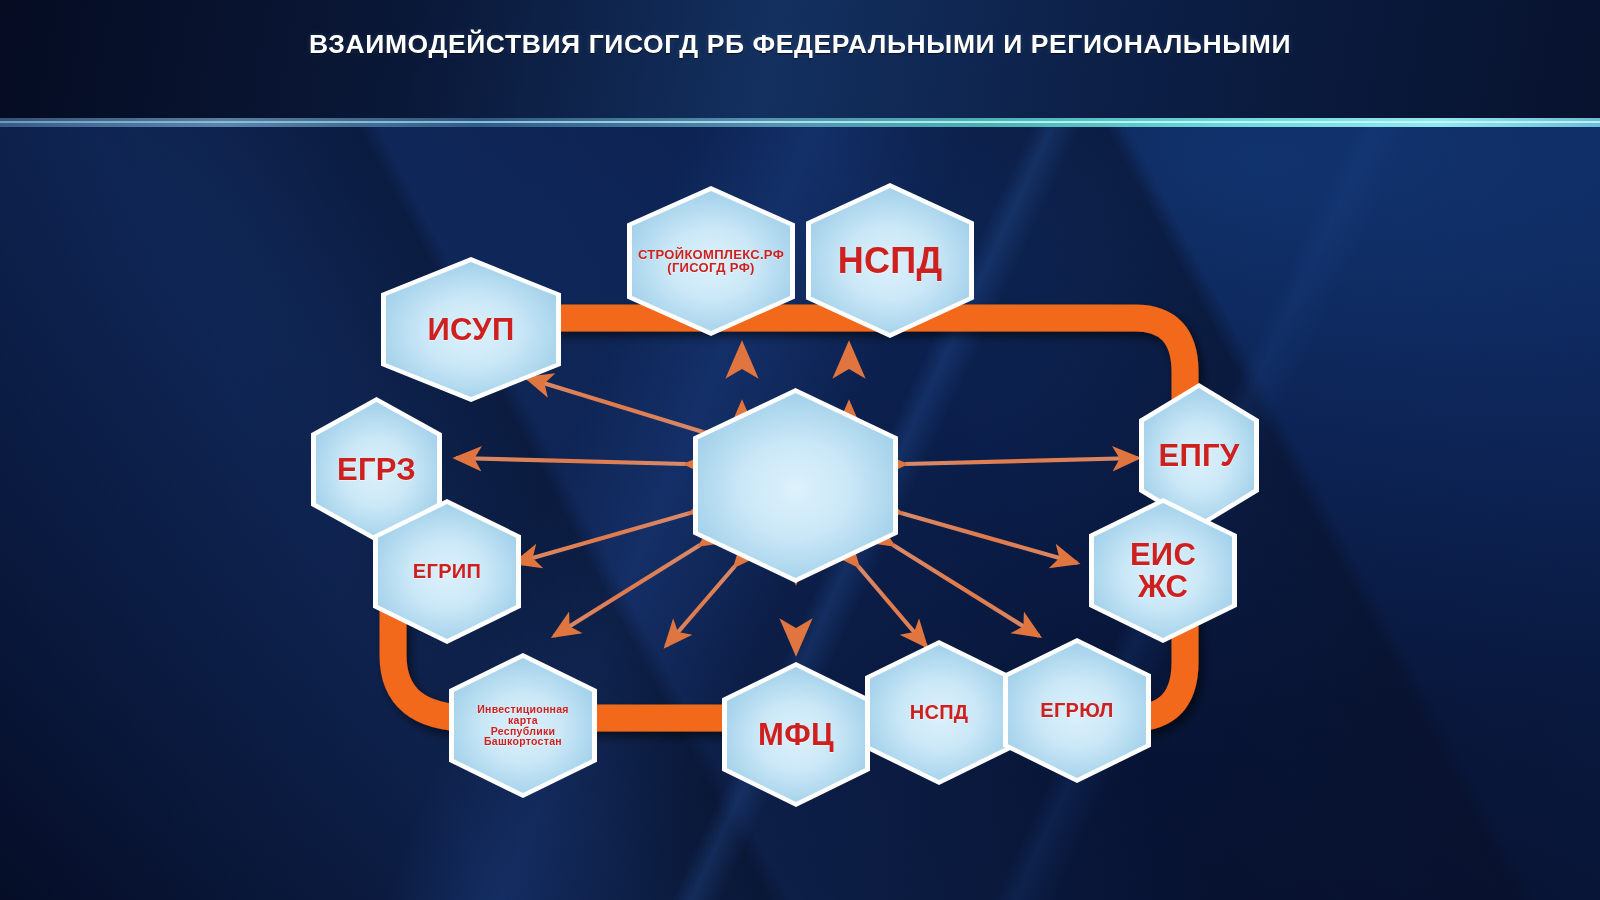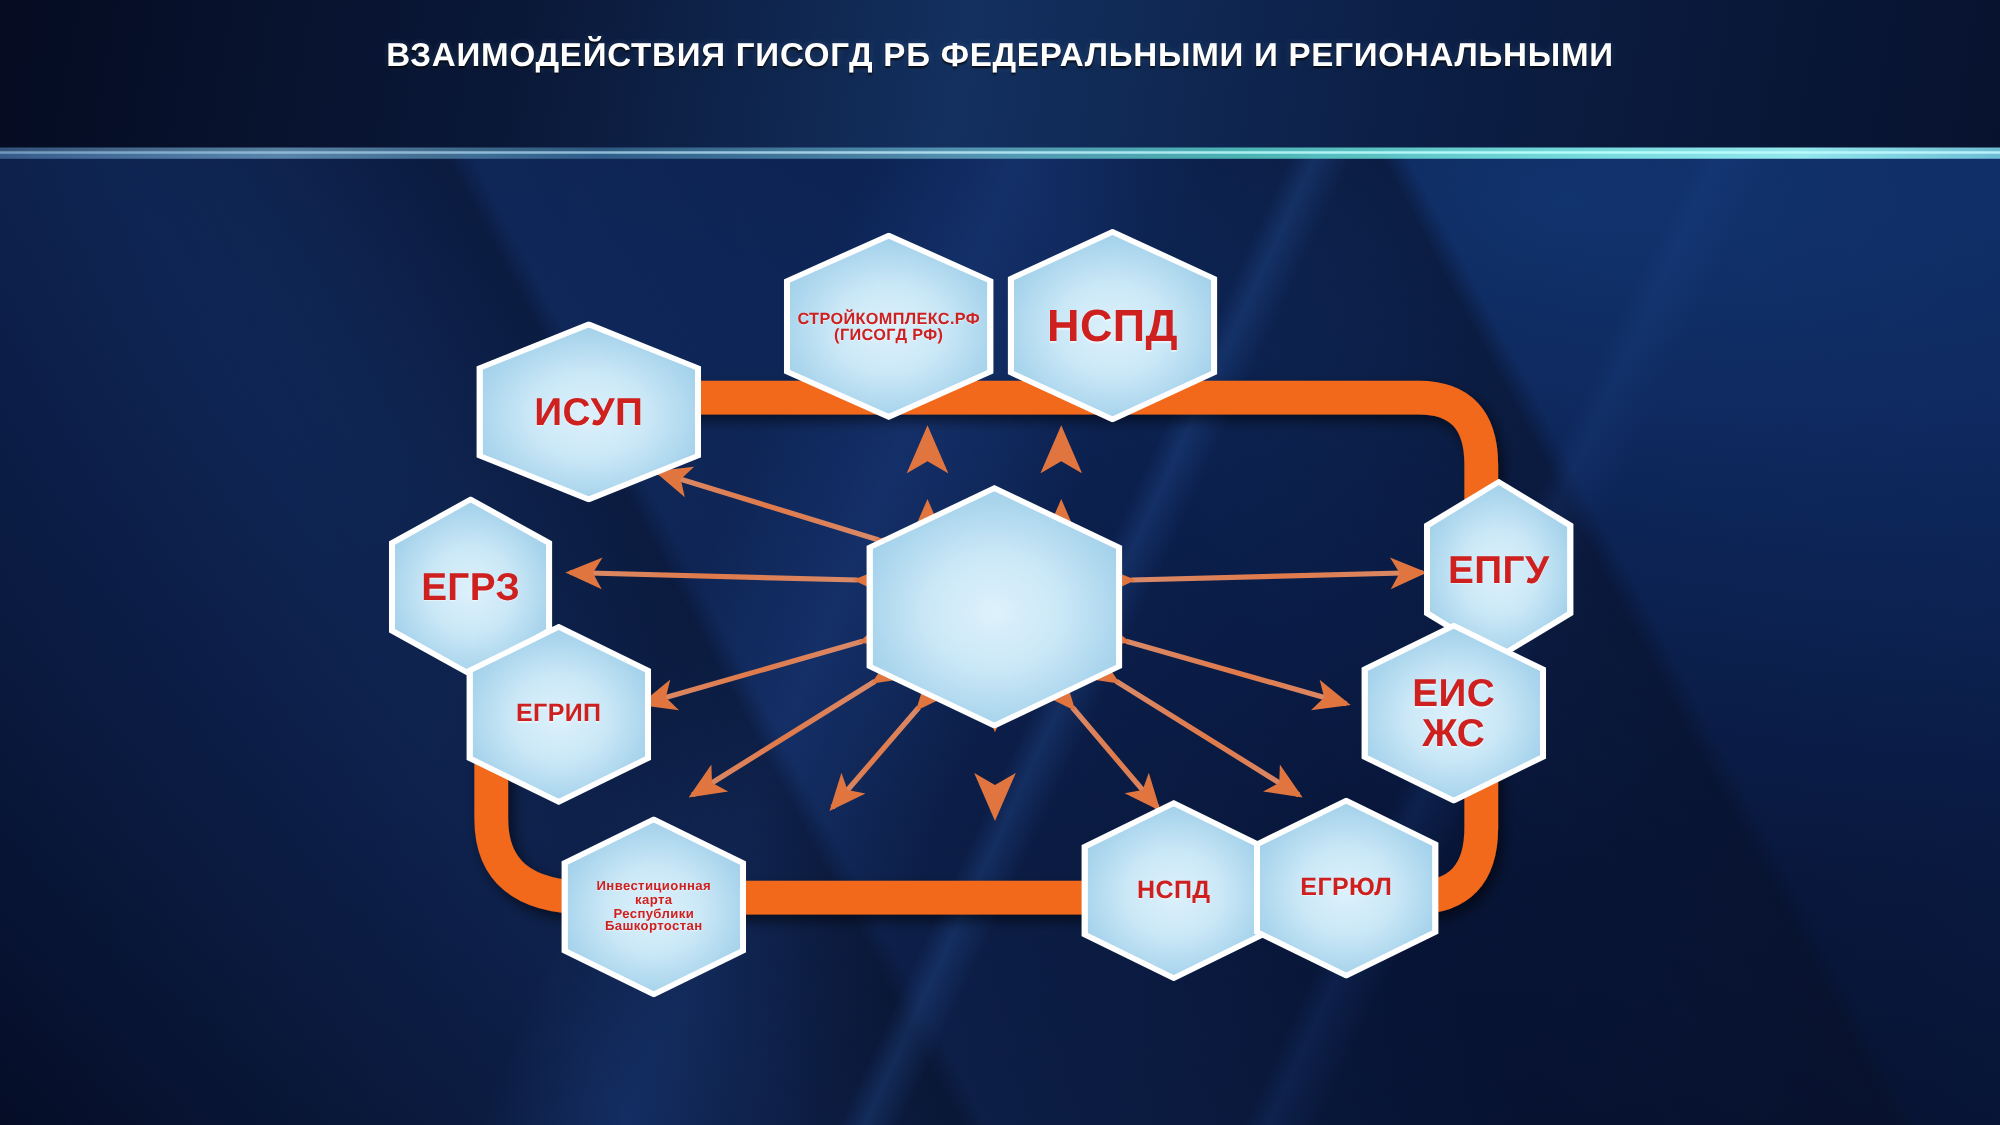--- a/index.html
+++ b/index.html
@@ -249,20 +249,24 @@
 
   <div class="hex" style="left:449px; top:653px; width:148px; height:145px;">
     <div class="face"></div>
     <div class="label sz-xxs">Инвестиционная
 карта
 Республики
 Башкортостан</div>
   </div>
 
 
+  <div class="hex" style="left:722px; top:662px; width:148px; height:145px;">
+    <div class="face"></div>
+    <div class="label sz-md">МФЦ</div>
+  </div>
 
   <div class="hex" style="left:865px; top:640px; width:148px; height:145px;">
     <div class="face"></div>
     <div class="label sz-sm">НСПД</div>
   </div>
 
   <div class="hex" style="left:1003px; top:638px; width:148px; height:145px;">
     <div class="face"></div>
     <div class="label sz-sm">ЕГРЮЛ</div>
   </div>

